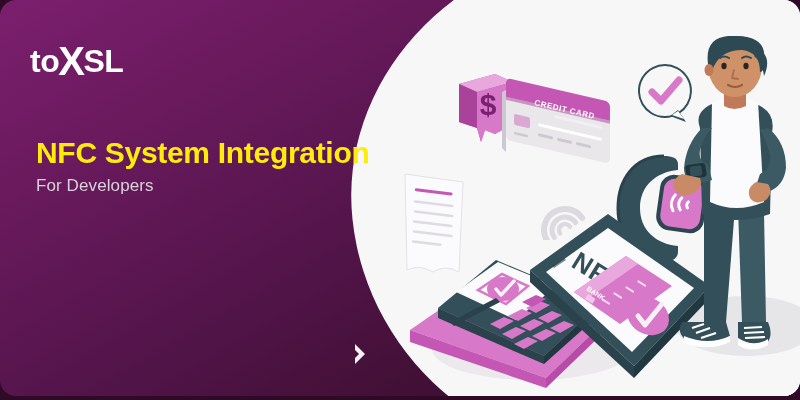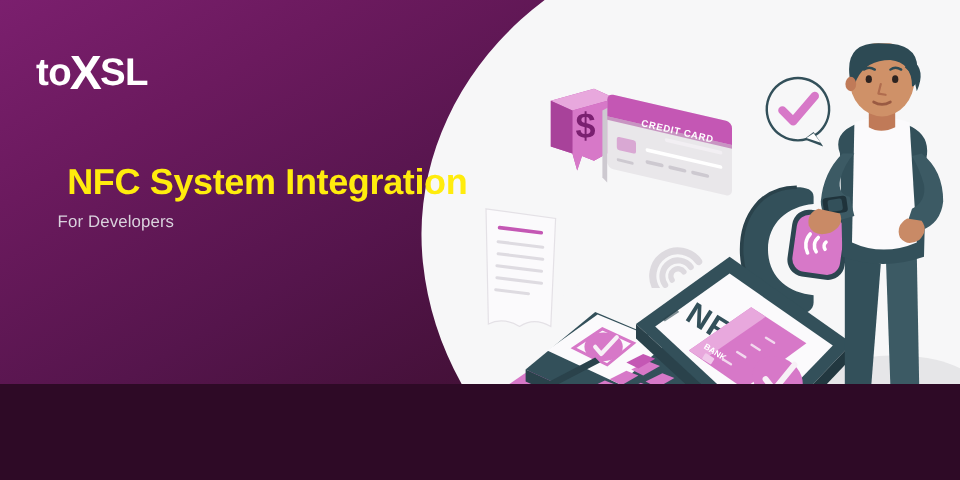--- a/index.html
+++ b/index.html
@@ -3,23 +3,24 @@
 <meta charset="utf-8">
 <style>
   * { margin:0; padding:0; box-sizing:border-box; }
   html,body { width:800px; height:400px; overflow:hidden; }
   body {
     font-family:"Liberation Sans", sans-serif;
     background:#2e0a26;
   }
   .banner{
     position:relative;
-    width:800px; height:320px;
+    width:800px; height:396px;
     overflow:hidden;
     background:linear-gradient(150deg,#7b1f6e 0%,#6b1a5e 22%,#55154c 48%,#421036 72%,#340a2a 100%);
+    border-radius:16px;
   }
   
   .white-blob{
     position:absolute;
     left:352px; top:-60px;
     width:560px; height:520px;
     background:#f7f7f8;
     border-radius:50% 42% 46% 50% / 48% 50% 46% 52%;
     transform:rotate(-6deg);
   }
@@ -44,25 +45,24 @@
     display:flex; align-items:baseline;
   }
   .logo .lg-x{ font-size:40px; font-weight:bold; position:relative; top:3px; margin:0 -1px;}
 
   
   .headline{
     position:absolute; left:36px; top:136px;
     color:#ffec0d; font-size:30px; font-weight:bold;
     letter-spacing:-0.3px; line-height:1.1;
     white-space:nowrap;
-    margin-left:20px;
   }
   .subline{
-    position:absolute; left:48px;
-    color:#d9d2dd; font-size:14px; font-weight:400;
+    position:absolute; left:36px;
+    color:#d9d2dd; font-size:17px; font-weight:400;
     letter-spacing:0.1px; white-space:nowrap;
   }
   .sub1{ top:176px; }
   .sub2{ top:201px; }
 
   
   .chevron{
     position:absolute; left:352px; top:343px;
     width:16px; height:22px; color:#ffffff;
   }

